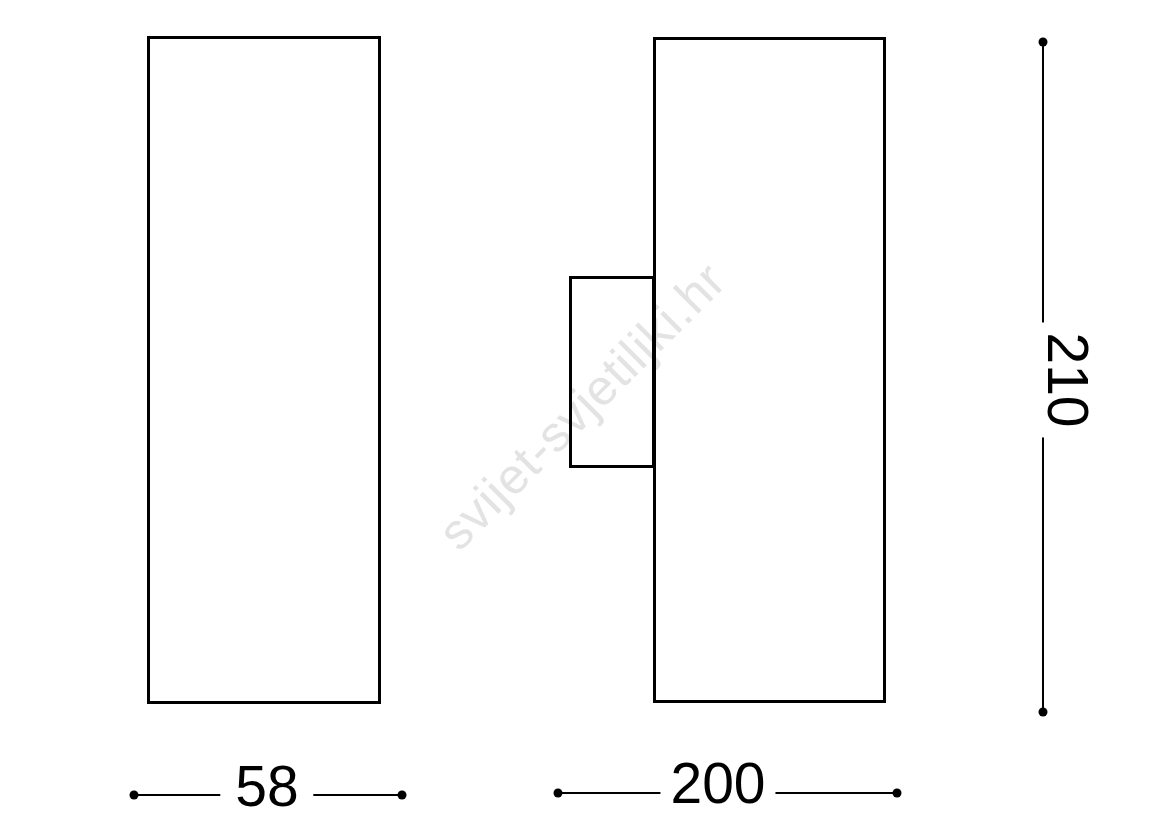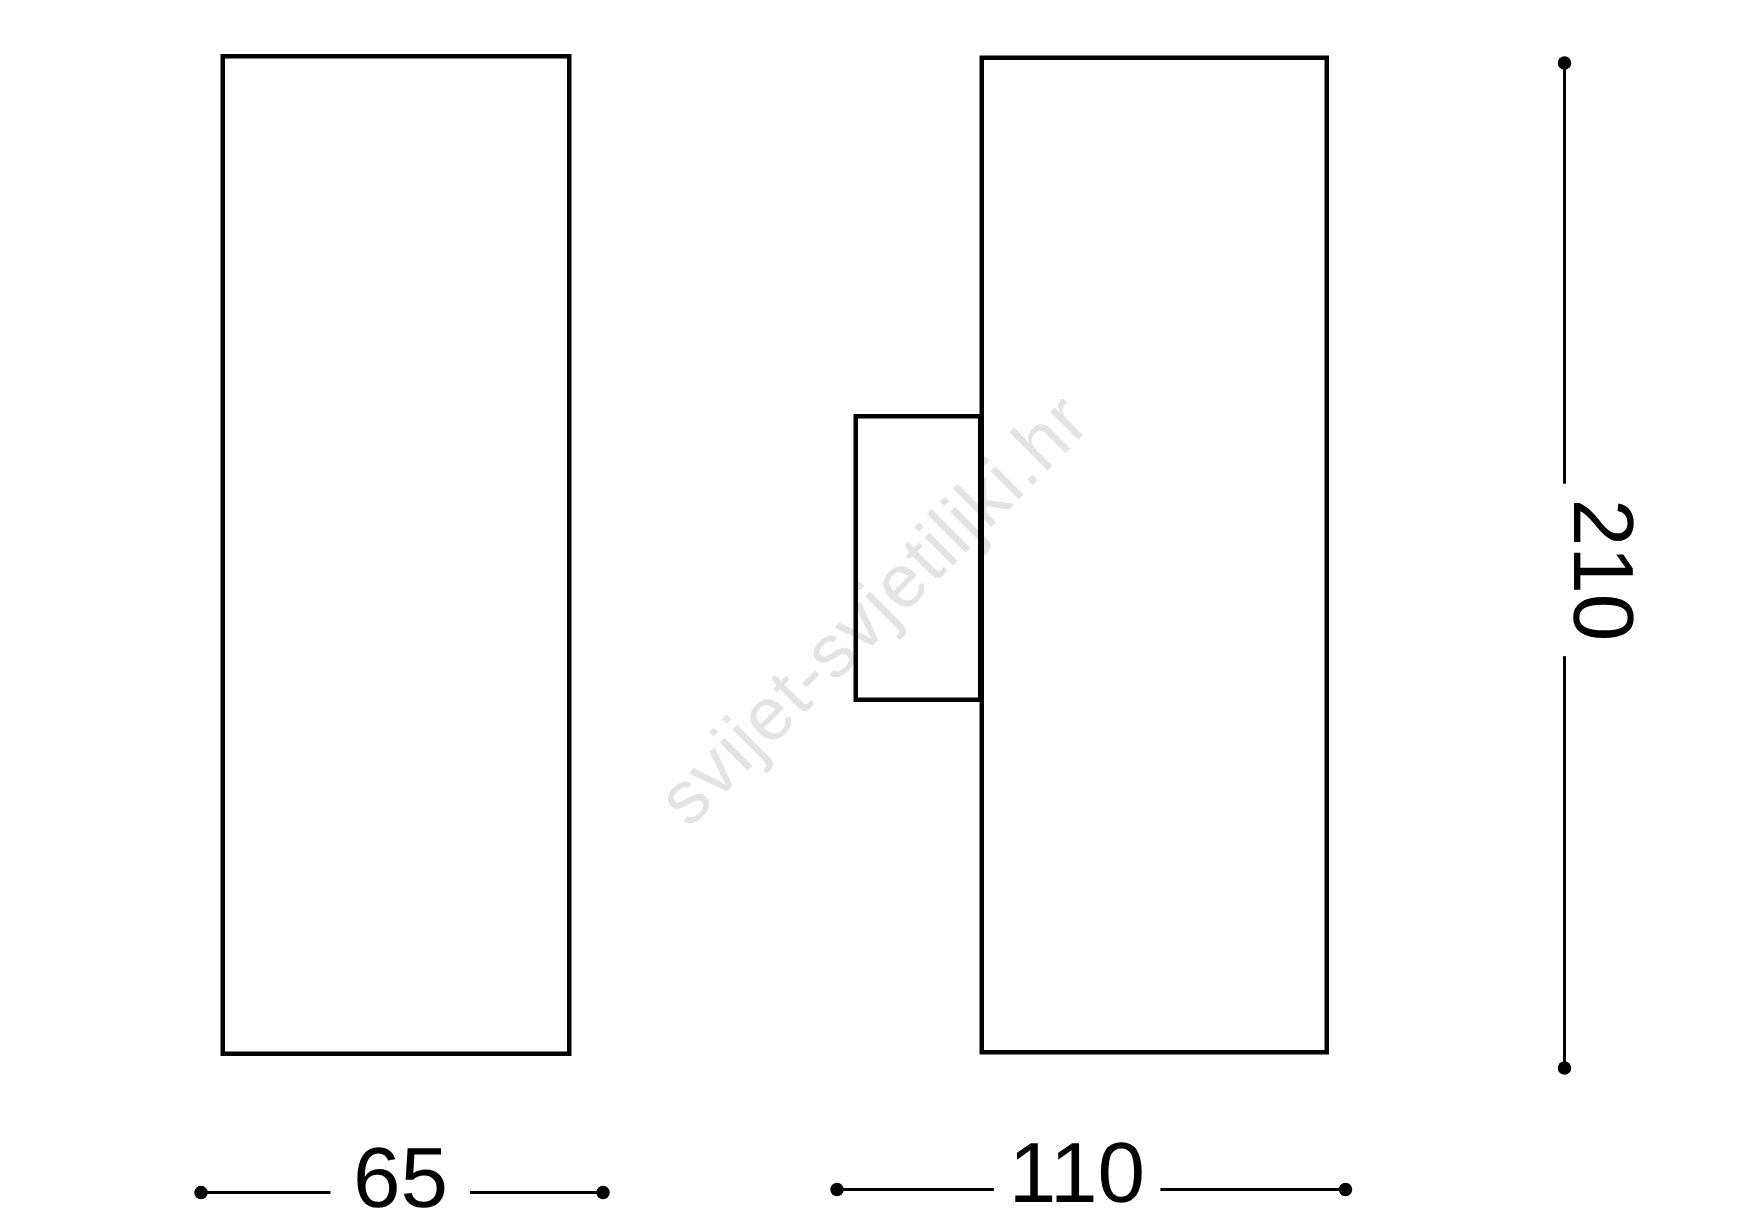--- a/index.html
+++ b/index.html
@@ -83,25 +83,25 @@
 
   <div class="rect rect-front"></div>
 
   <div class="rect rect-side"></div>
 
   <div class="rect rect-mount"></div>
 
   <div class="dim-line dim-h-65"></div>
   <div class="dot" style="left:134px;top:795px;"></div>
   <div class="dot" style="left:402px;top:795px;"></div>
-  <div class="dim-label dim-label-65">65</div>
+  <div class="dim-label dim-label-65">58</div>
 
   <div class="dim-line dim-h-110"></div>
   <div class="dot" style="left:558px;top:793px;"></div>
   <div class="dot" style="left:897px;top:793px;"></div>
-  <div class="dim-label dim-label-110">110</div>
+  <div class="dim-label dim-label-110">200</div>
 
   <div class="dim-line dim-v-210"></div>
   <div class="dot" style="left:1043px;top:42px;"></div>
   <div class="dot" style="left:1043px;top:712px;"></div>
   <div class="dim-label dim-label-210">210</div>
 
 </div>
 
 </body></html>

